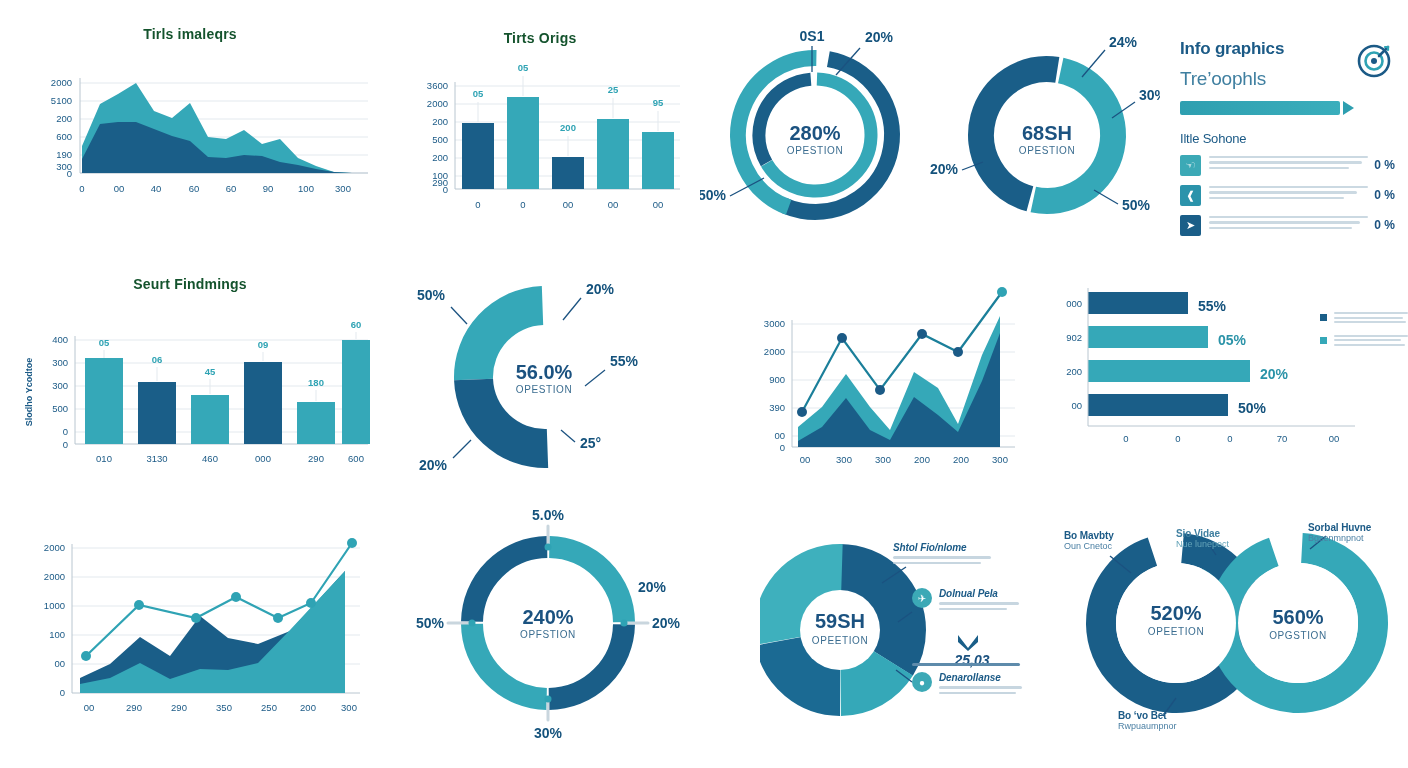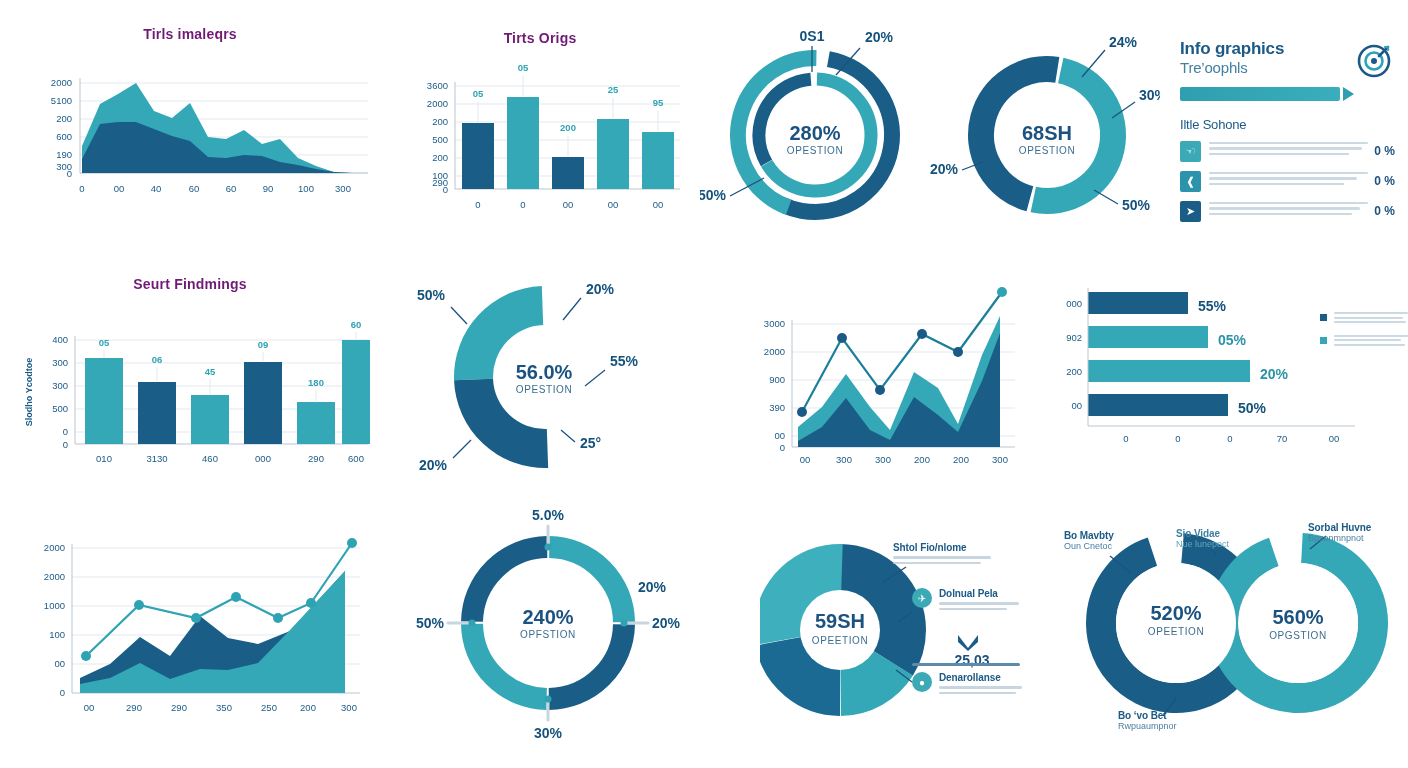--- a/index.html
+++ b/index.html
@@ -6,60 +6,60 @@
   html,body{margin:0;padding:0;}
   body{
     width:1408px;height:768px;background:#ffffff;
     font-family:"Liberation Sans","DejaVu Sans",sans-serif;
     color:#15557f;overflow:hidden;position:relative;
   }
   .canvas{position:relative;width:1408px;height:768px;}
   .panel{position:absolute;}
 
   .chart-title{
-    font-size:14px;font-weight:bold;color:#701a75;text-align:center;
+    font-size:14px;font-weight:bold;color:#14532d;text-align:center;
     letter-spacing:.2px;
   }
   .axis-label{font-size:9px;fill:#1b5a86;}
   .tick-txt{font-size:9.5px;fill:#1b5a86;font-family:"Liberation Sans",sans-serif;}
   .val-txt{font-size:9.5px;fill:#2fa3b4;font-weight:bold;font-family:"Liberation Sans",sans-serif;}
   .dk{fill:#1a5e88;}
   .tl{fill:#35a8b8;}
   .grid{stroke:#e3e9ee;stroke-width:1;}
   .axisline{stroke:#b9c6d0;stroke-width:1;}
   .pct-md{font-size:14px;font-weight:bold;fill:#14527c;font-family:"Liberation Sans",sans-serif;}
   .pct-tl{font-size:14px;font-weight:bold;fill:#2b93a8;font-family:"Liberation Sans",sans-serif;}
   .ctr-num{font-size:20px;font-weight:bold;fill:#1b5280;font-family:"Liberation Sans",sans-serif;text-anchor:middle;}
   .ctr-sub{font-size:10px;fill:#3b6d90;font-family:"Liberation Sans",sans-serif;text-anchor:middle;letter-spacing:.6px;}
   .leader{stroke:#1b5280;stroke-width:1.3;fill:none;}
   .leader-lt{stroke:#c9d6de;stroke-width:3;fill:none;stroke-linecap:round;}
 
   
   .info-panel{position:absolute;left:1180px;top:40px;width:215px;}
   .info-h1{font-size:17px;font-weight:bold;color:#1b5a86;line-height:1.05;letter-spacing:-.2px;}
-  .info-h2{font-size:15px;color:#3f7fa0;margin-top:1px;letter-spacing:-.2px;}
+  .info-h2{font-size:19px;color:#3f7fa0;margin-top:10px;letter-spacing:-.2px;}
   .arrow-bar{position:relative;margin-top:11px;height:14px;width:160px;
      background:linear-gradient(90deg,#2e9fb0,#3aaebc);border-radius:2px;}
   .arrow-head{position:absolute;left:163px;top:0;width:0;height:0;
      border-top:7px solid transparent;border-bottom:7px solid transparent;
      border-left:11px solid #2e9fb0;}
   .info-h3{margin-top:16px;font-size:13px;font-weight:normal;color:#1b5a86;letter-spacing:-.2px;}
   .info-row{display:flex;align-items:flex-start;margin-top:9px;}
   .info-tile{width:21px;height:21px;border-radius:2px;flex:0 0 21px;
      display:flex;align-items:center;justify-content:center;color:#fff;font-size:11px;}
   .tile-a{background:#3ca9b6;}
   .tile-b{background:#2b93ab;}
   .tile-c{background:#1a5e88;}
   .info-lines{flex:1;margin-left:8px;padding-top:1px;}
   .ln{height:2.5px;background:#b9ccd8;border-radius:2px;margin-bottom:3px;opacity:.75;}
   .info-val{font-size:12px;font-weight:bold;color:#1b5280;margin-left:6px;padding-top:3px;white-space:nowrap;}
   .target-icon{position:absolute;right:0;top:0;}
 
   
-  .callout{position:absolute;font-size:9px;}
+  .callout{position:absolute;font-size:9px;font-style:italic;}
   .callout-t{font-size:10px;font-weight:bold;color:#1b5a86;letter-spacing:-.1px;}
   .callout-l{height:2.5px;background:#b9ccd8;border-radius:2px;margin-top:3px;opacity:.8;}
   .callout-big{font-size:14px;font-weight:bold;color:#1b5280;}
   .mini-ico{width:20px;height:20px;border-radius:50%;background:#3ca9b6;
      display:inline-flex;align-items:center;justify-content:center;color:#fff;font-size:10px;}
 
   
   .legend-item{display:flex;align-items:flex-start;margin-bottom:9px;}
   .legend-sw{width:7px;height:7px;flex:0 0 7px;margin-top:2px;}
   .legend-lines{margin-left:7px;width:74px;}

